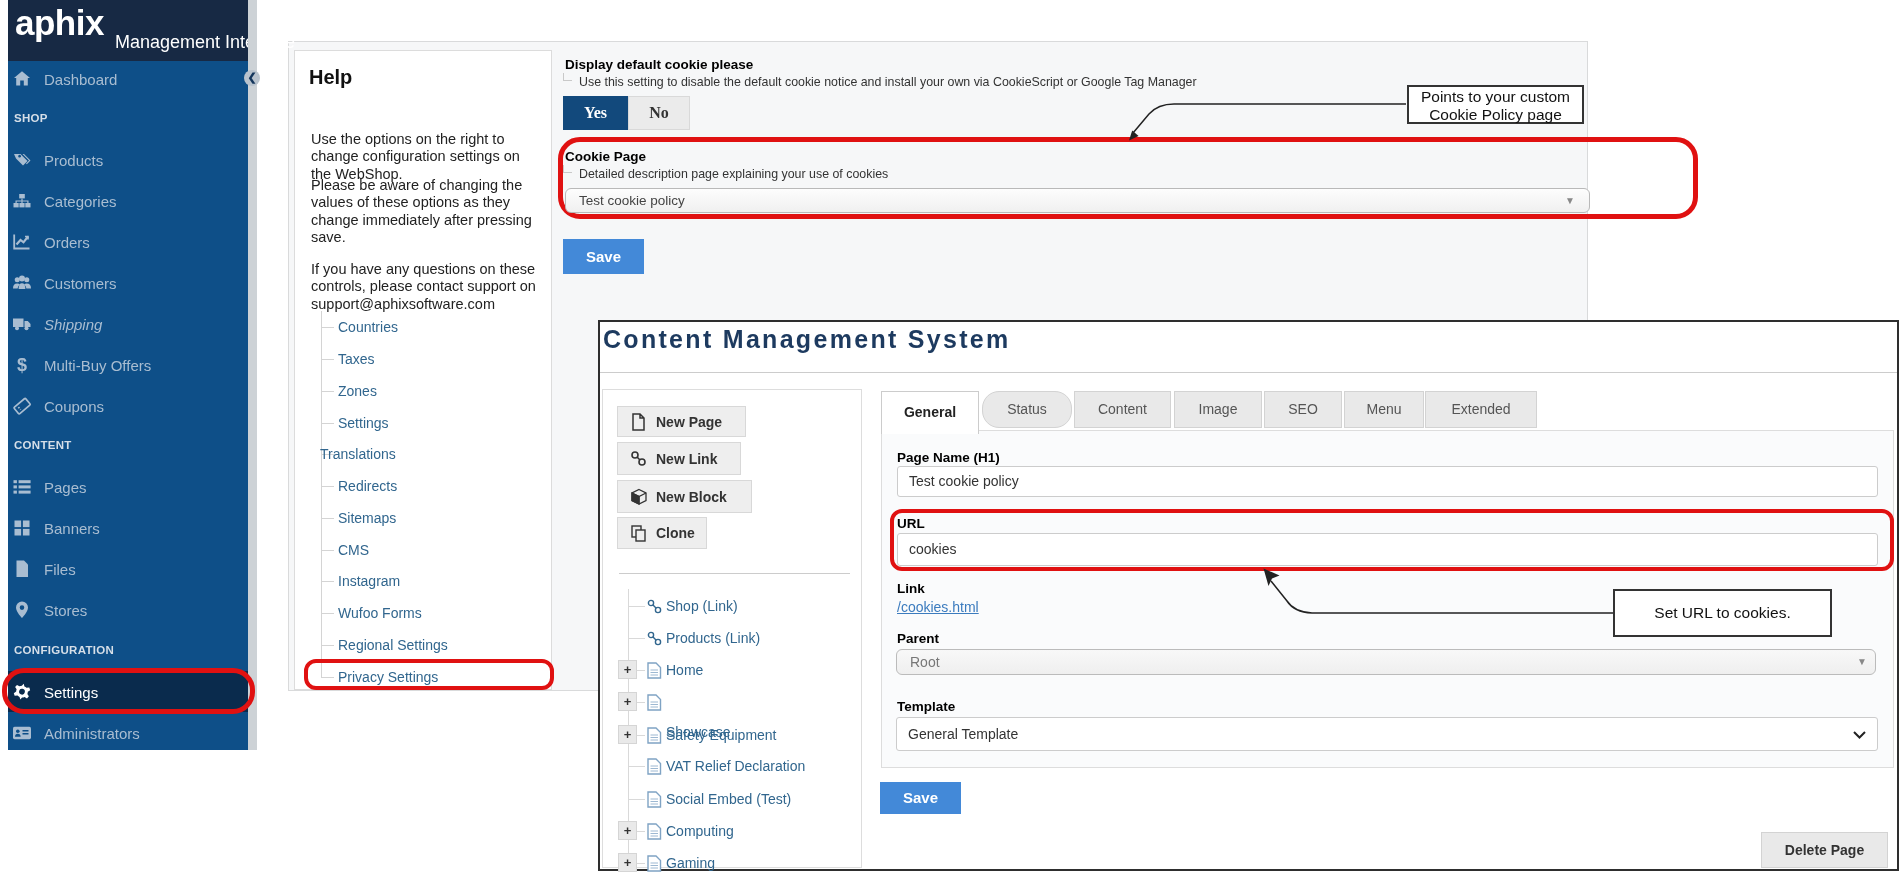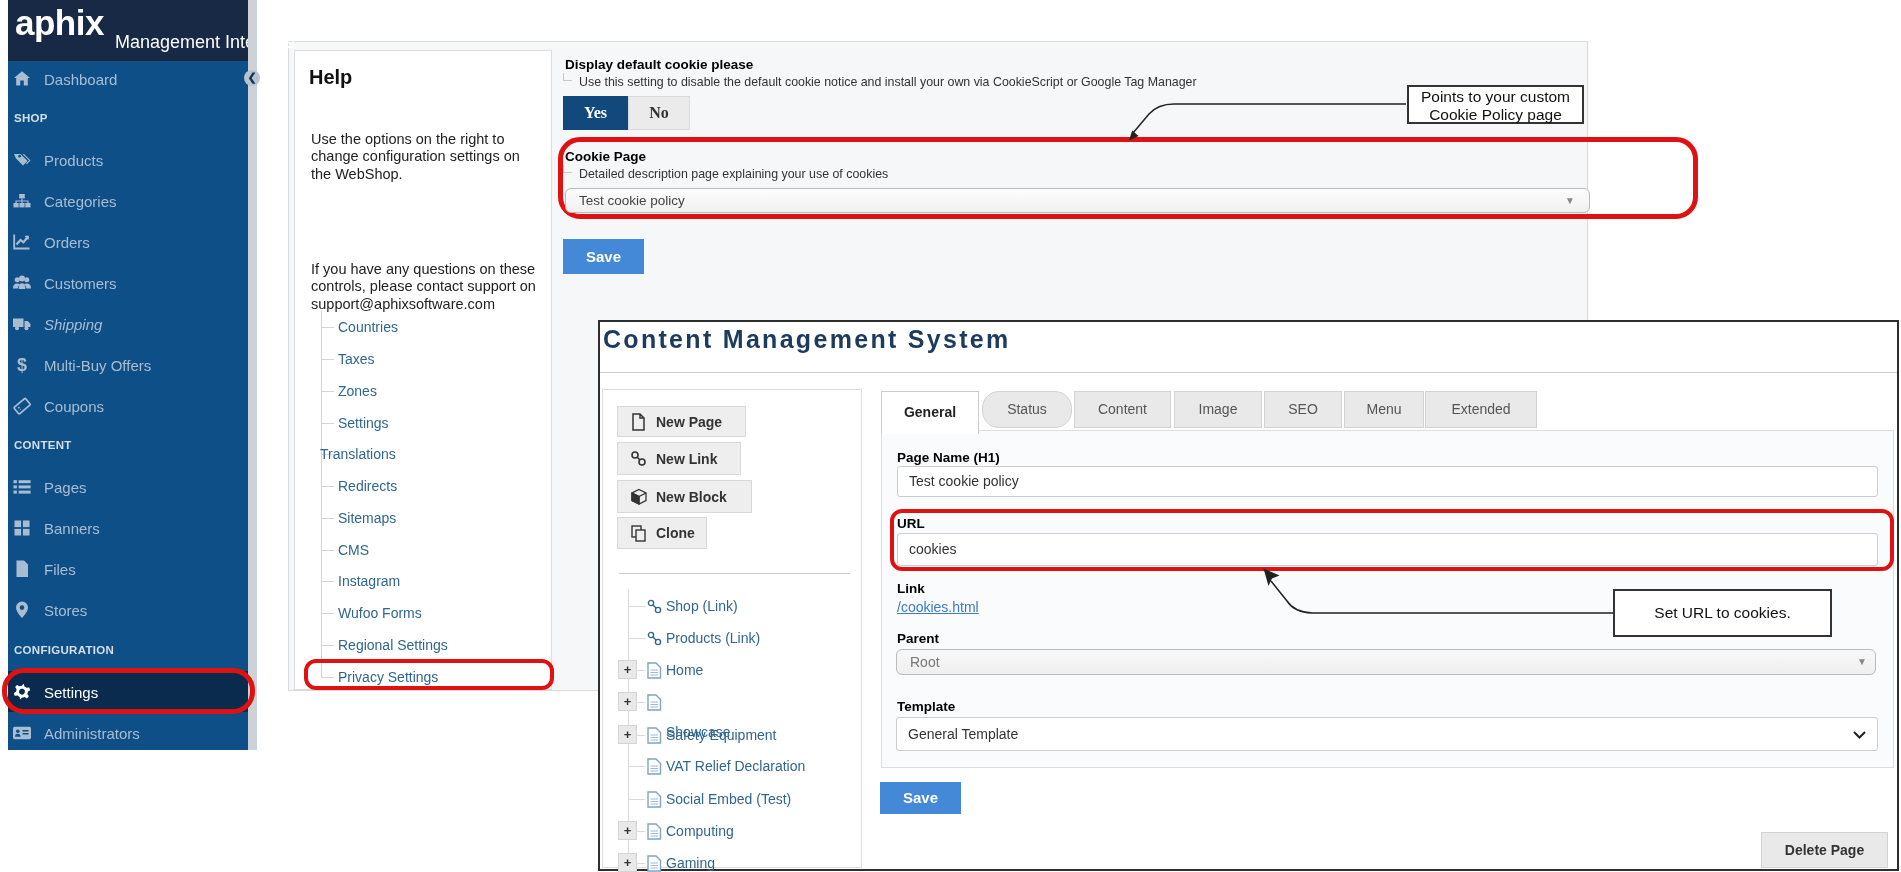--- a/index.html
+++ b/index.html
@@ -58,20 +58,21 @@
   .callout { position:absolute; background:#fff; border:2px solid #333; font-size:15.5px; color:#111; text-align:center; }
 </style>
 </head>
 <body>
 <div id="stage">
 
   <div class="abs" id="outer"></div>
   <div class="abs" id="helpbox">
     <h2>Help</h2>
     <div class="hp" style="top:60px;margin-top:20px;">Use the options on the right to change configuration settings on the WebShop.</div>
+    <div class="hp" style="top:126px;">Please be aware of changing the values of these options as they change immediately after pressing save.</div>
     <div class="hp" style="top:210px;">If you have any questions on these controls, please contact support on support@aphixsoftware.com</div>
   </div>
   <div id="helplist">
       <div class="hlist-line" style="left:321px; top:311px; width:1px; height:366px;"></div>
 <div class="hlist-line" style="left:321px; top:327px; width:13px; height:1px;"></div>
 <div class="hitem" style="left:338px; top:319px;">Countries</div>
 <div class="hlist-line" style="left:321px; top:359px; width:13px; height:1px;"></div>
 <div class="hitem" style="left:338px; top:351px;">Taxes</div>
 <div class="hlist-line" style="left:321px; top:391px; width:13px; height:1px;"></div>
 <div class="hitem" style="left:338px; top:383px;">Zones</div>

